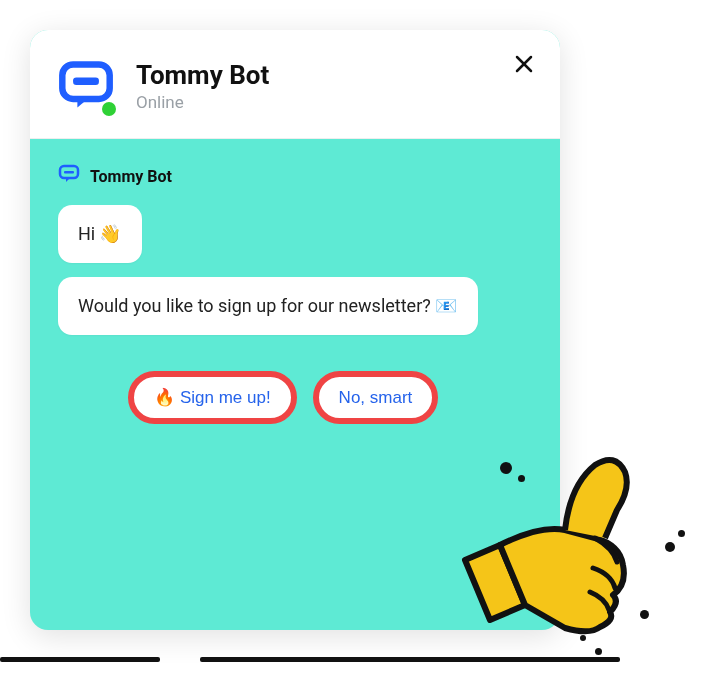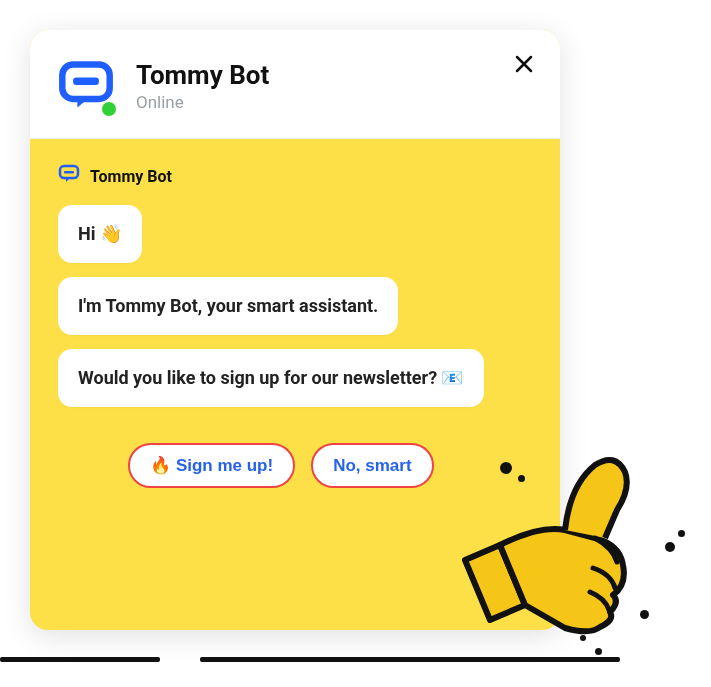--- a/index.html
+++ b/index.html
@@ -10,21 +10,21 @@
       height: 687px;
       position: relative;
       overflow: hidden;
     }
     .chat-window {
       position: absolute;
       left: 30px;
       top: 30px;
       width: 530px;
       height: 600px;
-      background: #fde047;
+      background: #5eead4;
       border-radius: 18px;
       box-shadow: 0 6px 30px rgba(0,0,0,0.12);
       overflow: hidden;
     }
     .header {
       background: #fff;
       padding: 28px 28px 24px 28px;
       display: flex;
       align-items: center;
       position: relative;
@@ -87,36 +87,35 @@
       background: #fff;
       border-radius: 14px;
       padding: 16px 20px;
       font-size: 18px;
       color: #222;
       margin-bottom: 14px;
       display: inline-block;
       max-width: 430px;
       line-height: 1.45;
       box-shadow: 0 1px 2px rgba(0,0,0,0.04);
-      font-weight: bold;
     }
     .buttons-row {
       display: flex;
       gap: 16px;
       margin-top: 22px;
       margin-left: 70px;
     }
     .reply-btn {
-      border: 2px solid #ef4444;
+      border: 6px solid #ef4444;
       color: #2563eb;
       background: #fff;
       border-radius: 999px;
       padding: 10px 20px;
       font-size: 17px;
-      font-weight: 700;
+      font-weight: 400;
       cursor: pointer;
       display: inline-flex;
       align-items: center;
       gap: 6px;
     }
     .underline-left, .underline-right {
       position: absolute;
       height: 5px;
       background: #111;
       bottom: 25px;
@@ -171,21 +170,20 @@
         <svg viewBox="0 0 22 22">
           <rect x="2" y="3" width="18" height="12" rx="4" fill="none" stroke="#1f5eff" stroke-width="2.5"></rect>
           <path d="M8 14 L8 19 L13 14 Z" fill="#1f5eff"></path>
           <rect x="6" y="8" width="10" height="2.5" rx="1" fill="#1f5eff"></rect>
         </svg>
       </span>
       <span class="sender-name">Tommy Bot</span>
     </div>
 
     <div><div class="bubble">Hi 👋</div></div>
-    <div><div class="bubble">I'm Tommy Bot, your smart assistant.</div></div>
     <div><div class="bubble">Would you like to sign up for our newsletter? 📧</div></div>
 
     <div class="buttons-row">
       <button class="reply-btn">🔥 Sign me up!</button>
       <button class="reply-btn">No, smart</button>
     </div>
   </div>
 </div>
 
 <div class="underline-left"></div>

